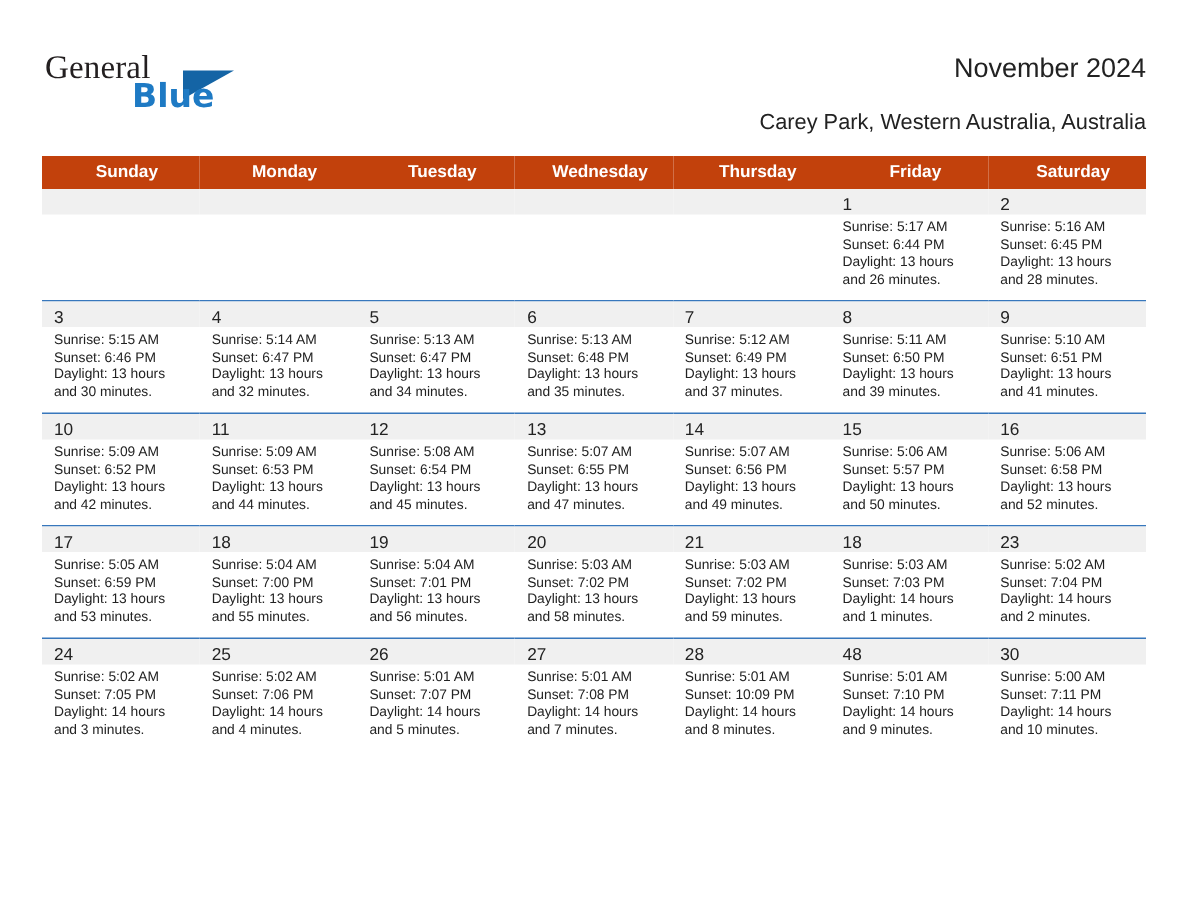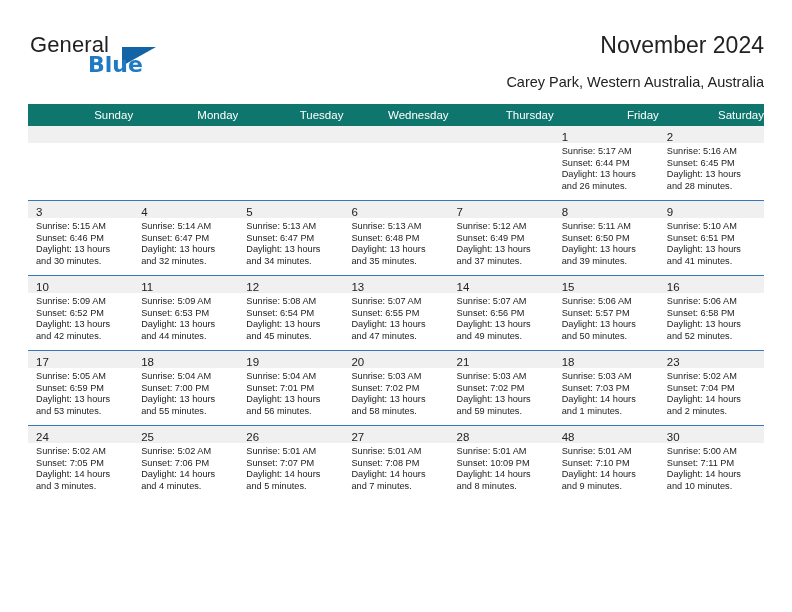--- a/index.html
+++ b/index.html
@@ -36,21 +36,21 @@
     width: 240px;
     height: 56px;
   }
   .brand-general {
     position: absolute;
     left: 2px;
     top: 0px;
     font-size: 22px;
     letter-spacing: 0.1px;
     color: #231f20;
-    font-family: Liberation Sans, sans-serif;
+    font-family: Liberation Serif, serif;
     font-weight: 400;
   }
   .brand-blue {
     position: absolute;
     left: 60px;
     top: 20px;
     font-size: 22px;
     color: #1e7ac4;
     font-family: "DejaVu Sans", sans-serif;
     font-weight: 700;
@@ -64,21 +64,21 @@
     border-left: 34px solid #1464a5;
     border-bottom: 19px solid transparent;
   }
   .title-block {
     position: absolute;
     right: 0;
     top: 0;
     text-align: right;
   }
   .cal-title {
-    font-size: 23px;
+    font-size: 18px;
     font-weight: 400;
     color: #222222;
     line-height: 34px;
     white-space: nowrap;
   }
   .cal-subtitle {
     font-size: 14.5px;
     font-weight: 400;
     color: #222222;
     line-height: 20px;
@@ -89,25 +89,25 @@
   
   .calendar {
     position: absolute;
     left: 28px;
     top: 104px;
     width: 736px;
     border-collapse: collapse;
     table-layout: fixed;
   }
   .calendar th {
-    background: #0f766e;
+    background: #c2410c;
     color: #ffffff;
     font-size: 11.5px;
-    font-weight: 400;
-    text-align: right;
+    font-weight: 700;
+    text-align: center;
     padding: 5px 0 5px 8px;
     height: 11px;
     border: none;
   }
   .calendar td {
     vertical-align: top;
     padding: 0;
     width: 105.14px;
     height: 74px;
     border: none;

